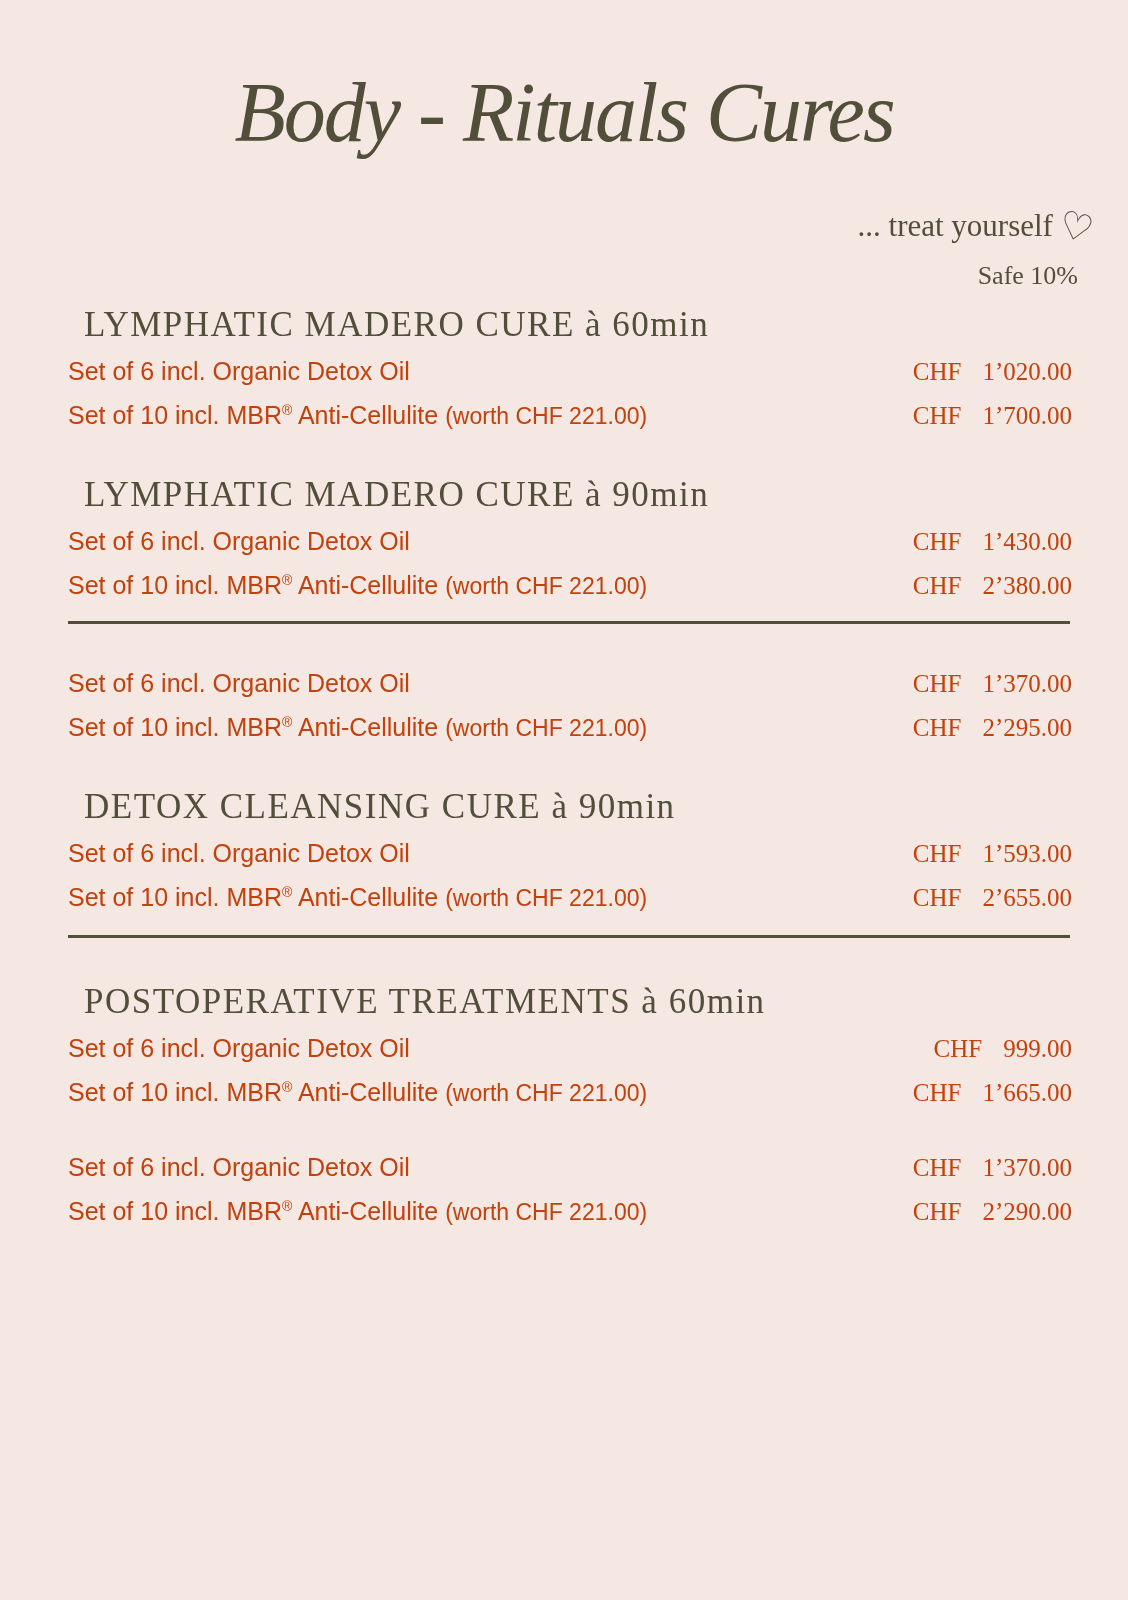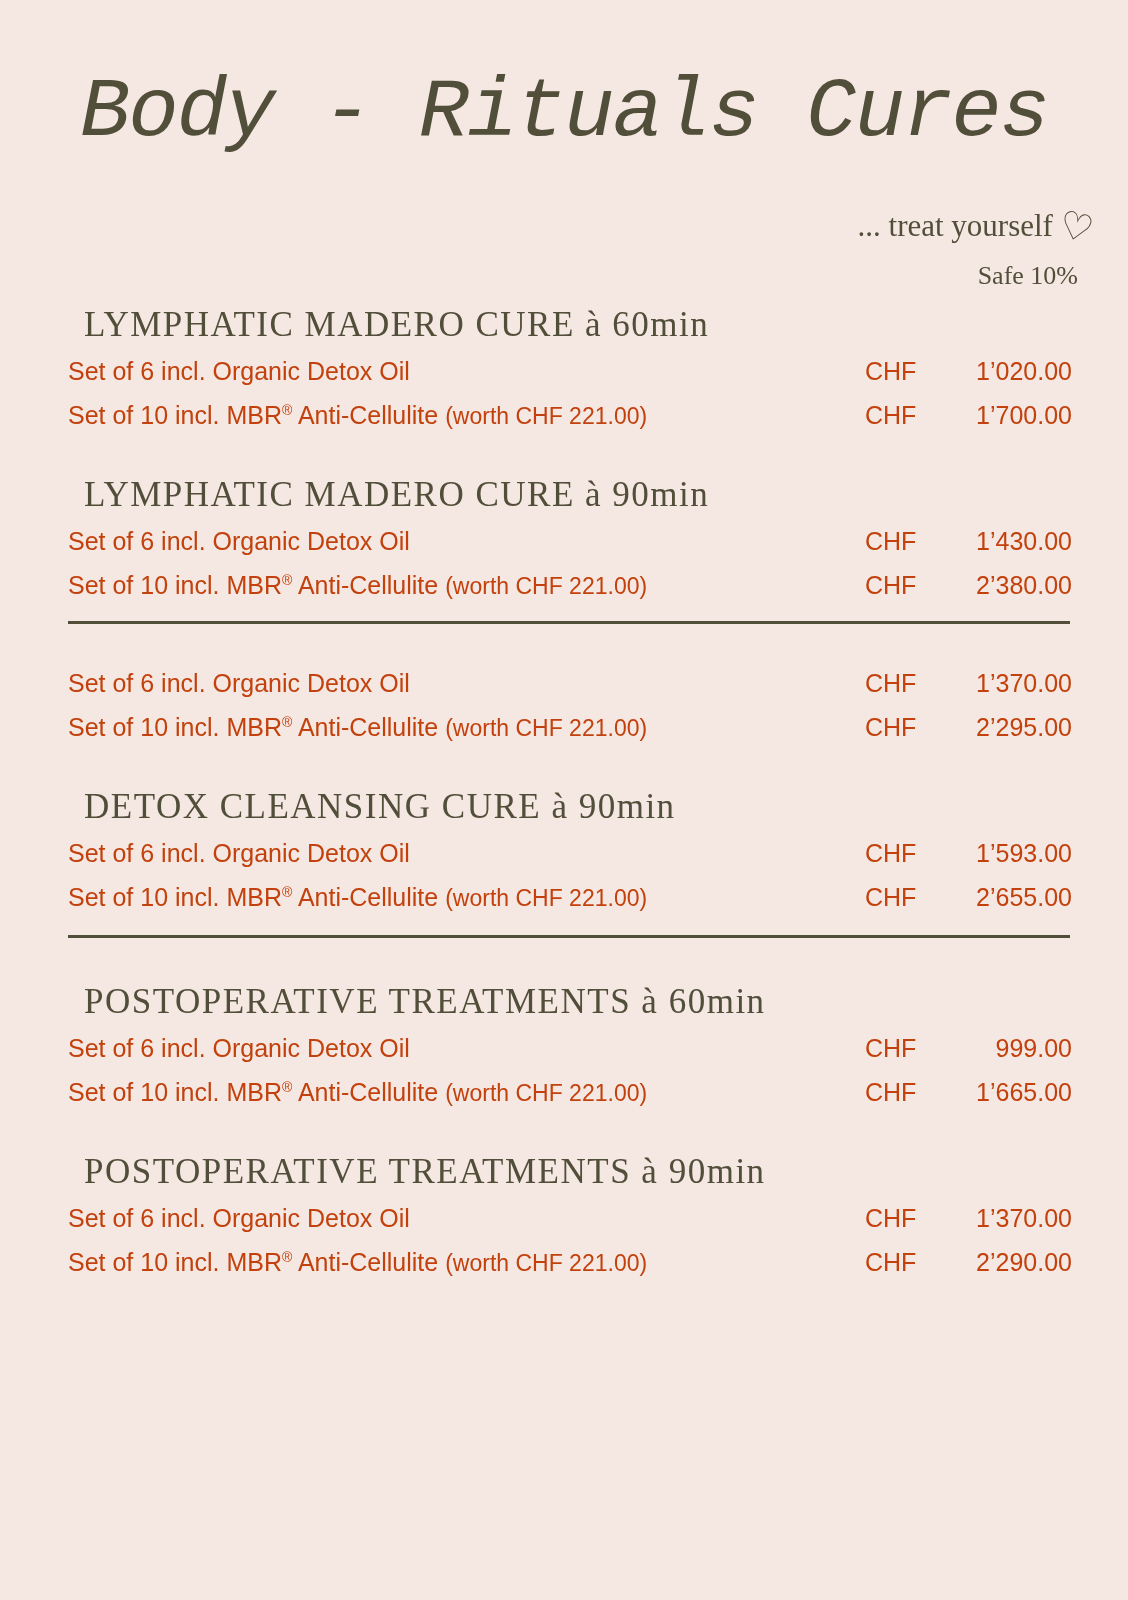--- a/index.html
+++ b/index.html
@@ -11,21 +11,21 @@
     background:#f5e7e2;
     color:#5a5843;
     overflow:hidden;
   }
   .content { padding:0 56px 0 68px; }
 
   
   .title {
     margin-top:46px;
     text-align:center;
-    font-family:Liberation Mono, monospace;
+    font-family:Liberation Serif, serif;
     font-style:italic;
     font-weight:400;
     font-size:84px;
     line-height:1.6;
     letter-spacing:-2px;
     color:#514e39;
     white-space:nowrap;
   }
 
   
@@ -78,23 +78,24 @@
     color:#c2410c;
   }
   .row.second { margin-top:17px; }
   .row-label { flex:1 1 auto; white-space:nowrap; }
   .reg { font-size:14px; vertical-align:super; line-height:0; }
   .note { font-size:23px; }
   .price-cell {
     flex:0 0 auto;
     width:207px;
     display:flex;
-    justify-content:space-between;
+    justify-content:flex-end;
     align-items:baseline;
     white-space:nowrap;
+    font-family:Liberation Serif, serif;
   }
   .price { text-align:right;margin-left:21px; }
 
   .divider {
     border:none;
     margin:22px 0 0 0;
     height:3px;
     background:#514e39;
     width:1002px; 
   }
@@ -200,21 +201,20 @@
       <div class="row second">
         <div class="row-label"><span>Set of 10 incl. MBR</span><sup class="reg">®</sup><span> Anti-Cellulite </span><span class="note">(worth CHF 221.00)</span></div>
         <div class="price-cell">
             <span class="cur">CHF</span>
             <span class="price">1’665.00</span>
           </div>
       </div>
     </section>
 
     <section class="menu-section">
-      <h2 class="sec-heading">POSTOPERATIVE TREATMENTS à 90min</h2>
       <div class="row">
         <div class="row-label"><span>Set of 6 incl. Organic Detox Oil</span><sup class="reg"></sup><span></span><span class="note"></span></div>
         <div class="price-cell">
             <span class="cur">CHF</span>
             <span class="price">1’370.00</span>
           </div>
       </div>
       <div class="row second">
         <div class="row-label"><span>Set of 10 incl. MBR</span><sup class="reg">®</sup><span> Anti-Cellulite </span><span class="note">(worth CHF 221.00)</span></div>
         <div class="price-cell">

